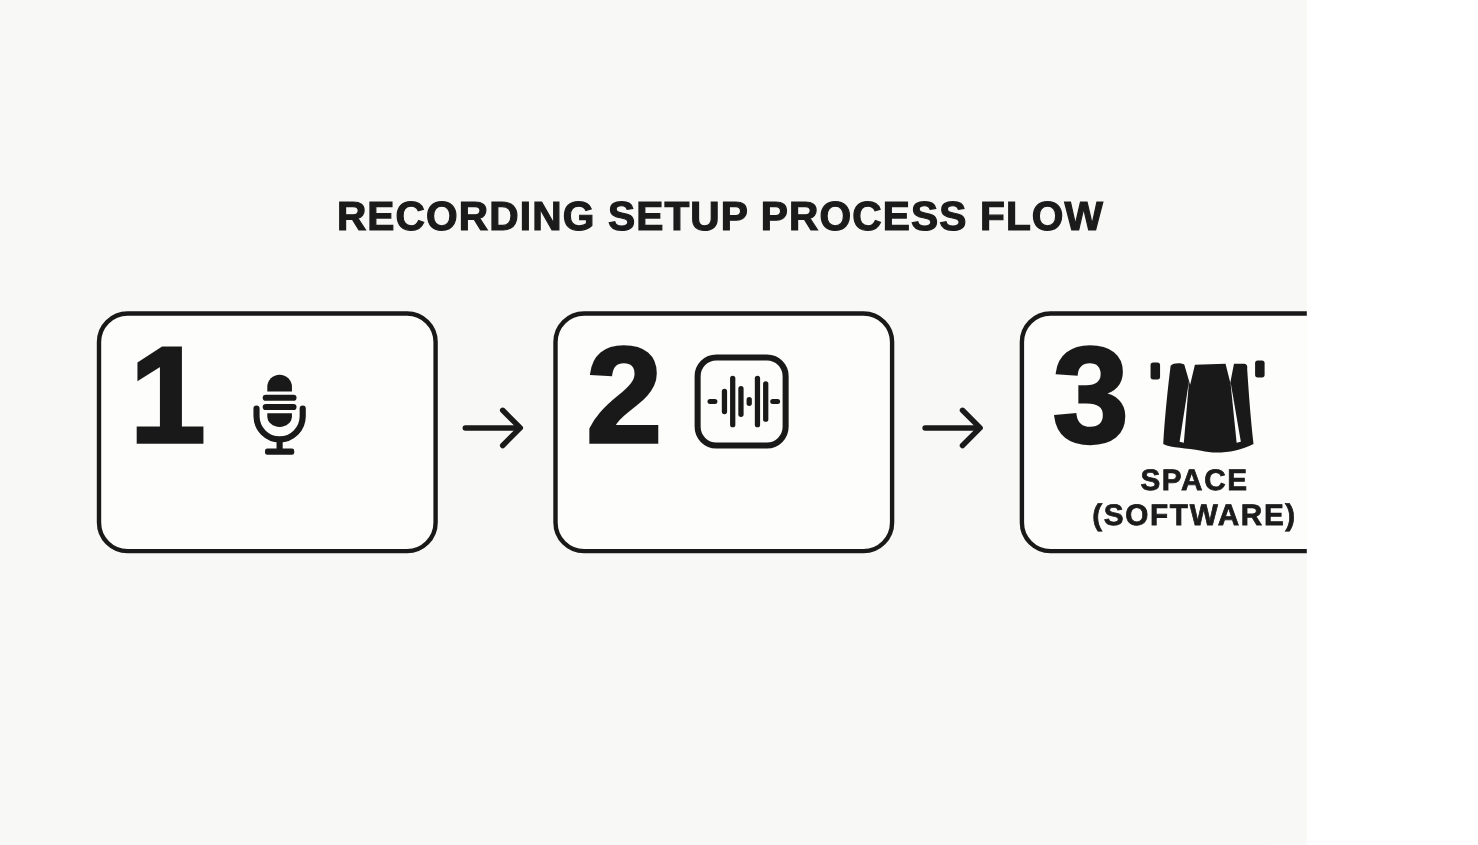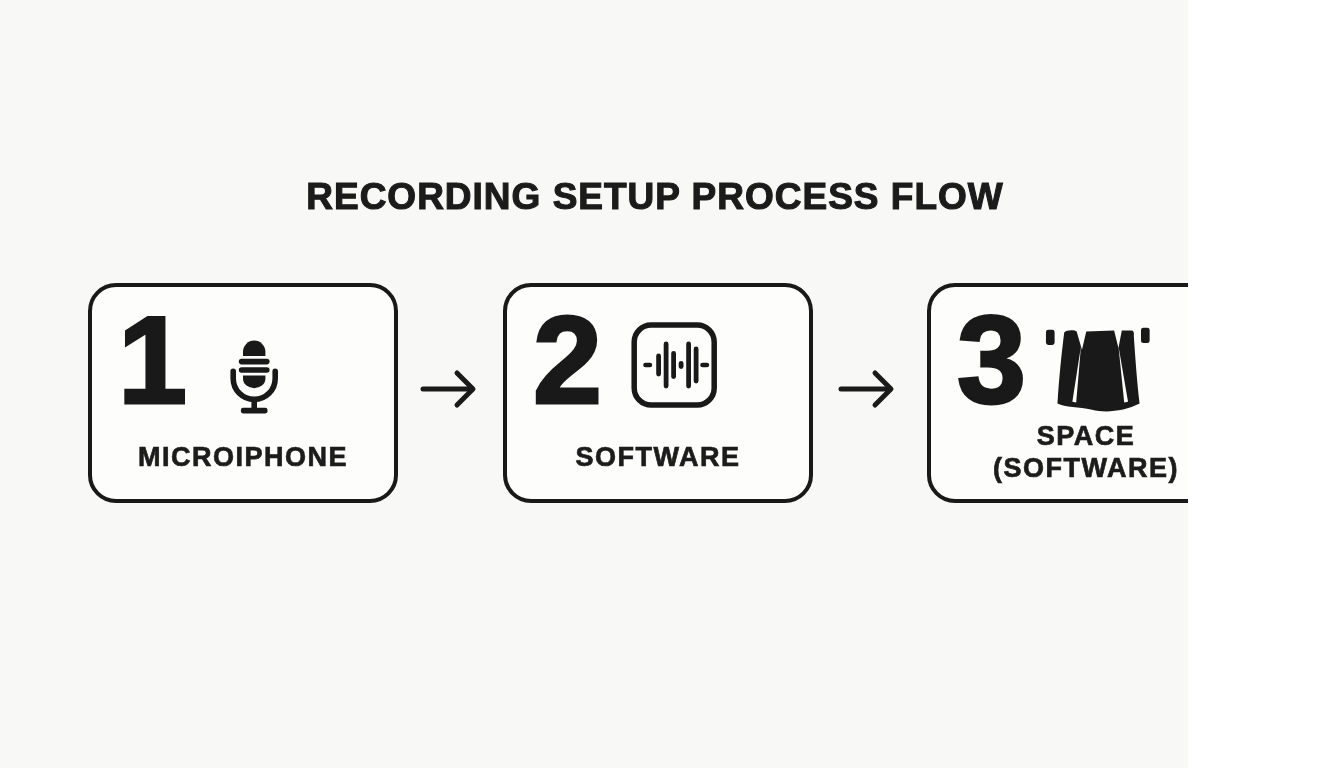--- a/index.html
+++ b/index.html
@@ -75,21 +75,20 @@
       <svg width="70" height="112" viewBox="0 0 100 120" fill="#191919">
         <path d="M34 30 L34 24 A16 16 0 0 1 66 24 L66 30 Z"></path>
         <rect x="28" y="34" width="44" height="8" rx="4"></rect>
         <rect x="28" y="46" width="44" height="8" rx="4"></rect>
         <path d="M34 58 H66 V62 A16 14 0 0 1 34 62 Z"></path>
         <path d="M20 52 V62 A30 30 0 0 0 80 62 V52" fill="none" stroke="#191919" stroke-width="8" stroke-linecap="round"></path>
         <rect x="46" y="92" width="8" height="13"></rect>
         <rect x="31" y="104" width="38" height="8" rx="3"></rect>
       </svg>
     </span>
-    <div class="step-label">MICROIPHONE</div>
   </div>
 
   <span class="arrow arrow-1">
     <svg width="64" height="46" viewBox="0 0 64 46" fill="none" stroke="#1a1a1a" stroke-width="5" stroke-linecap="round" stroke-linejoin="round">
       <line x1="3" y1="23" x2="50" y2="23"></line>
       <polyline points="37,7 53,23 37,39"></polyline>
     </svg>
   </span>
 
   <div class="step-box box-2">
@@ -102,21 +101,20 @@
         <rect x="33.5" y="20.5" width="4.8" height="47" rx="2.4"></rect>
         <rect x="41" y="30" width="4.8" height="28" rx="2.4"></rect>
         <rect x="48.5" y="40" width="4.8" height="8" rx="2.4"></rect>
         <rect x="56" y="20.5" width="4.8" height="47" rx="2.4"></rect>
         <rect x="63.5" y="25.5" width="4.8" height="37" rx="2.4"></rect>
         <rect x="66" y="41.7" width="0" height="0"></rect>
         <rect x="71" y="32.5" width="4.8" height="23" rx="2.4" opacity="0"></rect>
         <rect x="70" y="41.7" width="9" height="4.6" rx="2.3"></rect>
       </svg>
     </span>
-    <div class="step-label">SOFTWARE</div>
   </div>
 
   <span class="arrow arrow-2">
     <svg width="64" height="46" viewBox="0 0 64 46" fill="none" stroke="#1a1a1a" stroke-width="5" stroke-linecap="round" stroke-linejoin="round">
       <line x1="3" y1="23" x2="50" y2="23"></line>
       <polyline points="37,7 53,23 37,39"></polyline>
     </svg>
   </span>
 
   <div class="step-box box-3">

